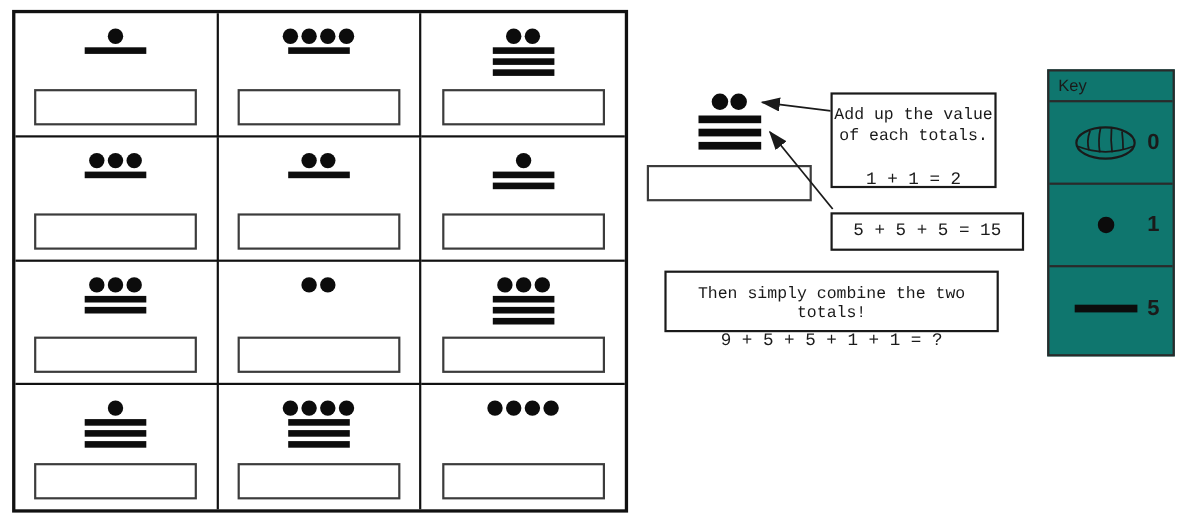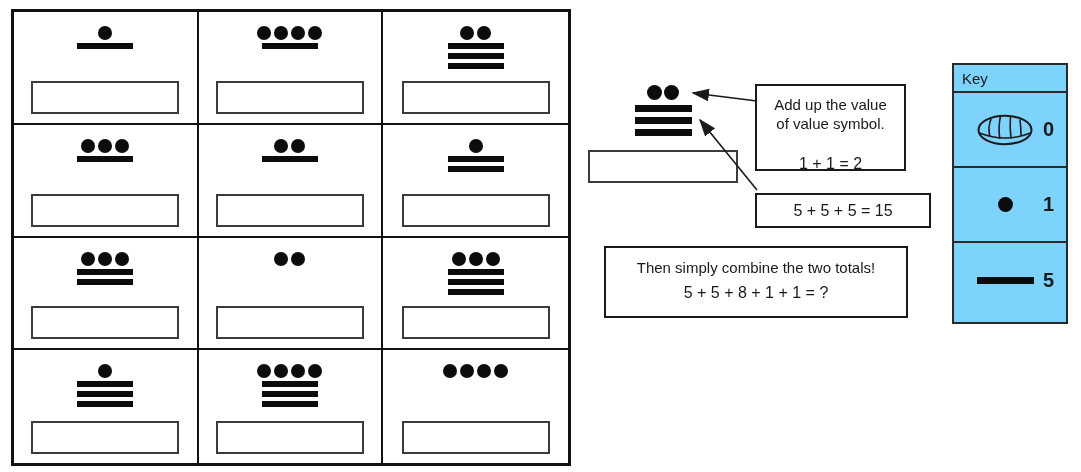--- a/index.html
+++ b/index.html
@@ -59,31 +59,32 @@
     border:2px solid #3c3c3c; background:#fff;
   }
 
   .arrows { position:absolute; left:580px; top:60px; pointer-events:none; }
   .arrows line { stroke:#1a1a1a; stroke-width:1.6; }
   .arrows path { fill:#1a1a1a; }
 
   .note-box {
     position:absolute; border:2px solid #1a1a1a; background:#fff;
     text-align:center;
+    font-family:Liberation Mono, monospace;
   }
   .note-dots { left:755px; top:84px; width:151px; height:87px; padding-top:9px; font-size:15px; line-height:19px; }
   .note-dots .eq { margin-top:21px; font-size:16px; }
   .note-bars { left:755px; top:193px; width:176px; height:35px; font-size:16px; line-height:31px; }
-  .combine-box { left:604px; top:246px; width:304px; height:72px; padding-top:11px; font-size:15px; }
+  .combine-box { left:604px; top:246px; width:304px; height:56px; padding-top:11px; font-size:15px; }
   .combine-box .eq { margin-top:8px; font-size:16px; }
 
   
   .key-panel {
     position:absolute; left:952px; top:63px; width:116px; height:261px;
-    border:2px solid #2a2a2a; background:#7dd3fc;
+    border:2px solid #2a2a2a; background:#0f766e;
   }
   .key-header { height:28px; border-bottom:2px solid #2a2a2a; font-size:15px; padding:5px 0 0 8px; }
   .key-row {
     height:75px; border-bottom:2px solid #2a2a2a;
     display:flex; align-items:center; justify-content:space-between;
     padding:0 12px 0 14px;
   }
   .key-row:last-child { border-bottom:none; }
   .key-value { font-weight:bold; font-size:20px; }
   .key-dot { width:15px; height:15px; border-radius:50%; background:#0c0c0c; }
@@ -273,31 +274,31 @@
       <marker id="ah" markerWidth="12" markerHeight="10" refX="10" refY="4" orient="auto">
         <path d="M0,0 L11,4 L0,8 Z"></path>
       </marker>
     </defs>
     <line x1="177" y1="41" x2="113" y2="33" marker-end="url(#ah)"></line>
     <line x1="177" y1="130" x2="120" y2="60" marker-end="url(#ah)"></line>
   </svg>
 
   <div class="note-box note-dots">
     <div>Add up the value</div>
-    <div>of value symbol.</div>
+    <div>of each totals.</div>
     <div class="eq">1 + 1 = 2</div>
   </div>
 
   <div class="note-box note-bars">
     <div>5 + 5 + 5 = 15</div>
   </div>
 
   <div class="note-box combine-box">
     <div>Then simply combine the two totals!</div>
-    <div class="eq">5 + 5 + 8 + 1 + 1 = ?</div>
+    <div class="eq">9 + 5 + 5 + 1 + 1 = ?</div>
   </div>
 
   <div class="key-panel">
     <div class="key-header">Key</div>
     <div id="key-rows">
         <div class="key-row">
           <div class="key-symbol">
             <svg width="56" height="32" viewBox="0 0 56 32">
               <ellipse cx="28" cy="16" rx="26.5" ry="14.2" fill="none" stroke="#1a1a1a" stroke-width="2"></ellipse>
               <path d="M2.5 19 Q28 29 53.5 19" fill="none" stroke="#1a1a1a" stroke-width="1.6"></path>

